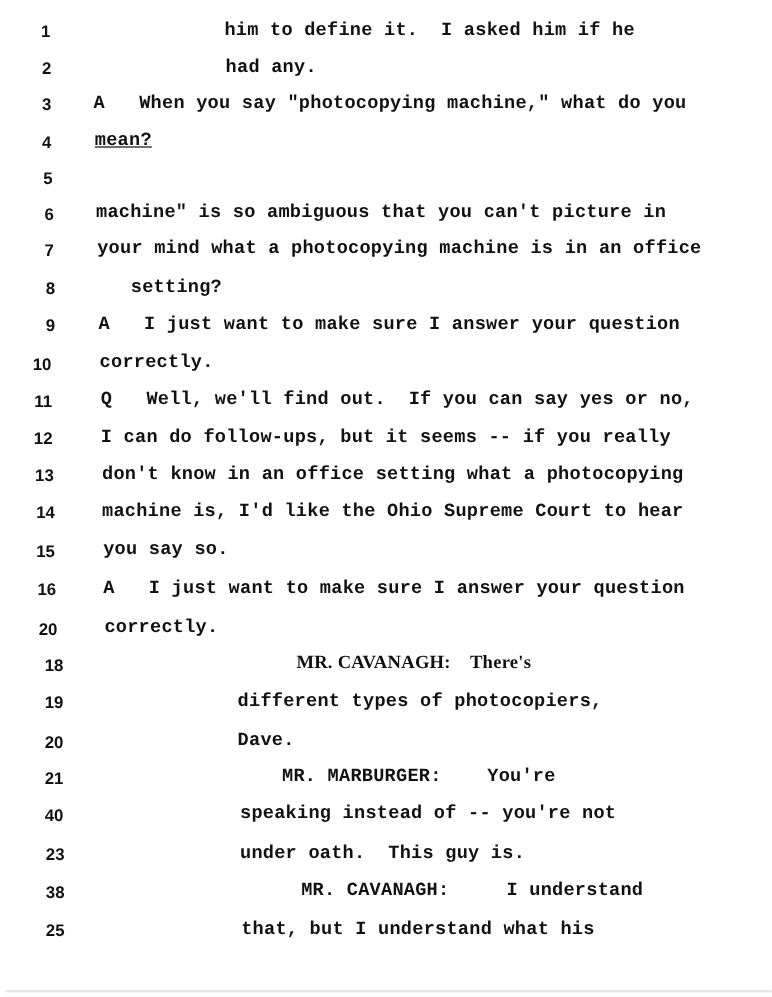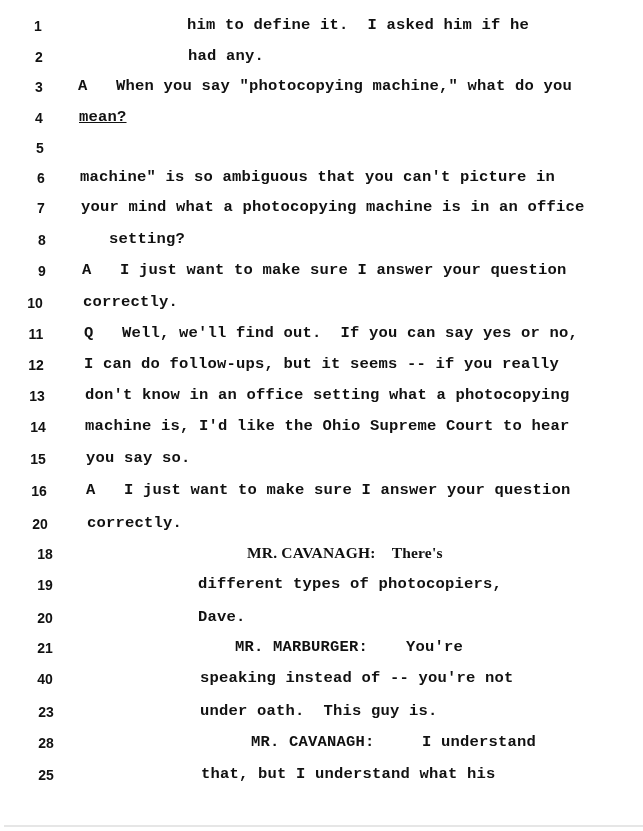--- a/index.html
+++ b/index.html
@@ -103,21 +103,21 @@
       </div>
       <div class="line" style="top: 667px;">
         <span class="num" style="left: 25px;">40</span>
         <span class="txt" style="left: 200px;">speaking instead of -- you're not</span>
       </div>
       <div class="line" style="top: 700px;">
         <span class="num" style="left: 26px;">23</span>
         <span class="txt" style="left: 200px;">under oath.  This guy is.</span>
       </div>
       <div class="line" style="top: 731px;">
-        <span class="num" style="left: 26px;">28</span>
+        <span class="num" style="left: 26px;">38</span>
         <span class="txt" style="left: 251px;">MR. CAVANAGH:     I understand</span>
       </div>
       <div class="line" style="top: 763px;">
         <span class="num" style="left: 26px;">25</span>
         <span class="txt" style="left: 201px;">that, but I understand what his</span>
       </div>
     </div>
   <div class="bottom-rule"></div>
 </div>
 

